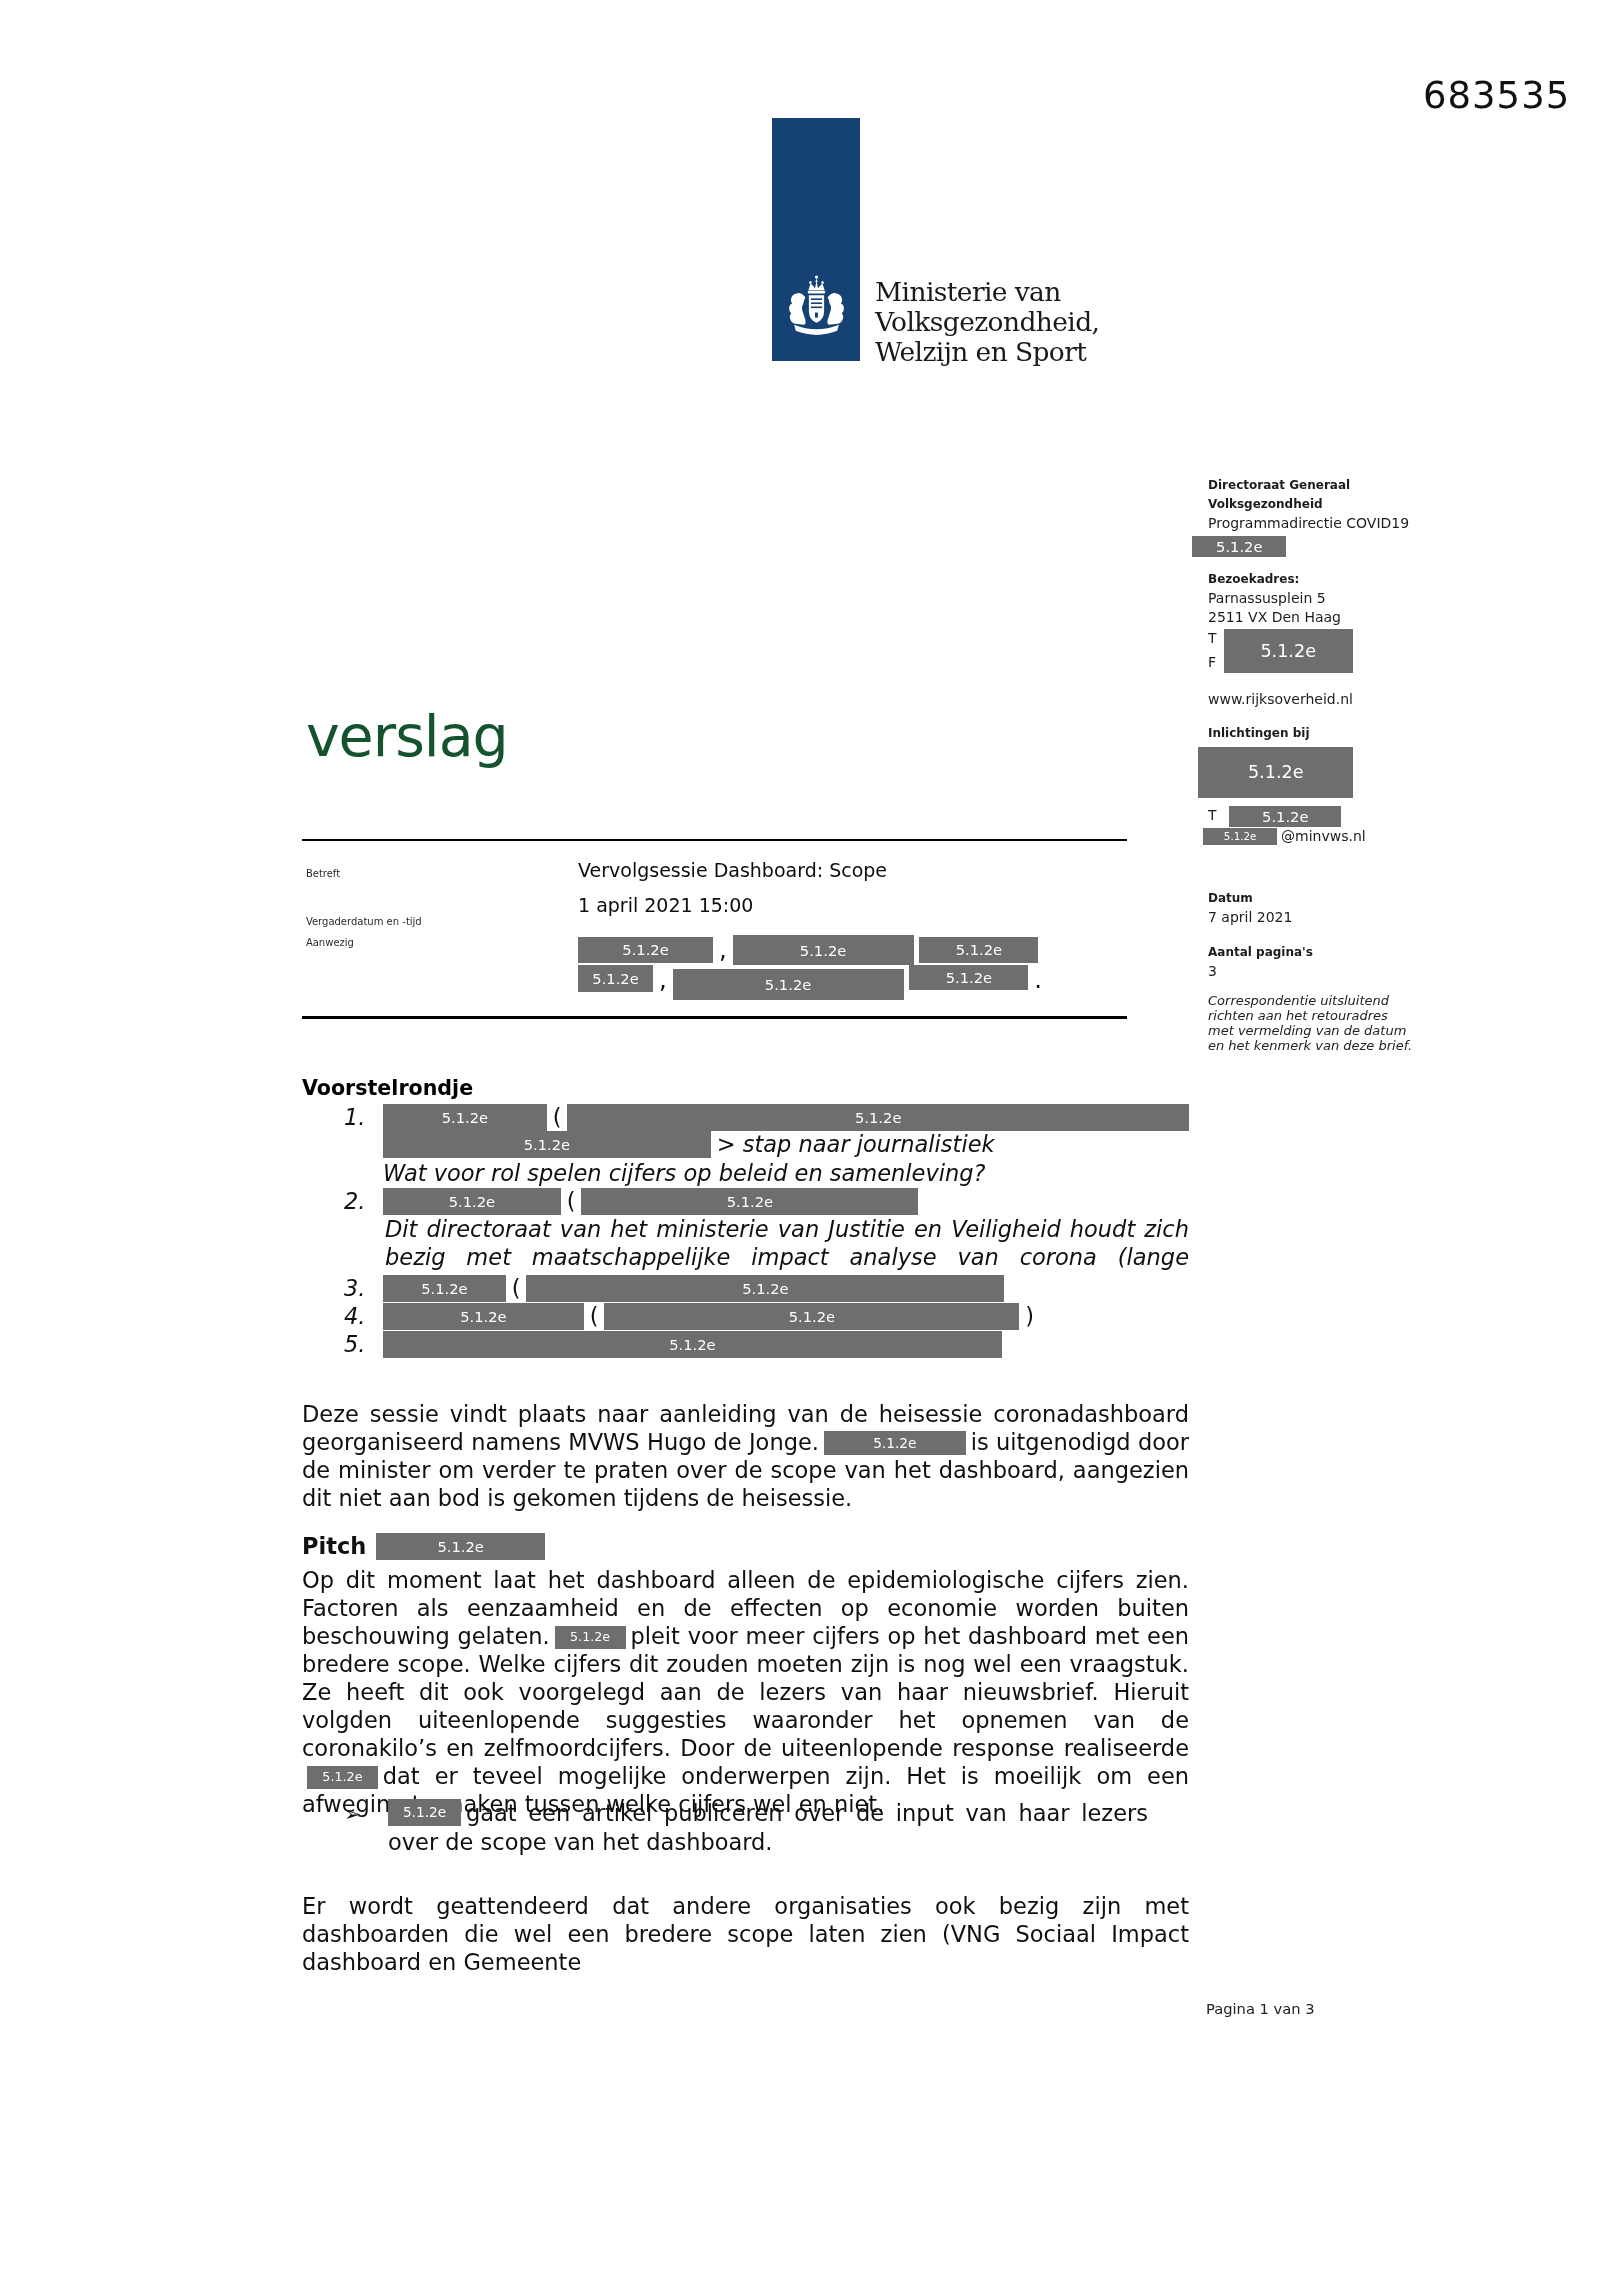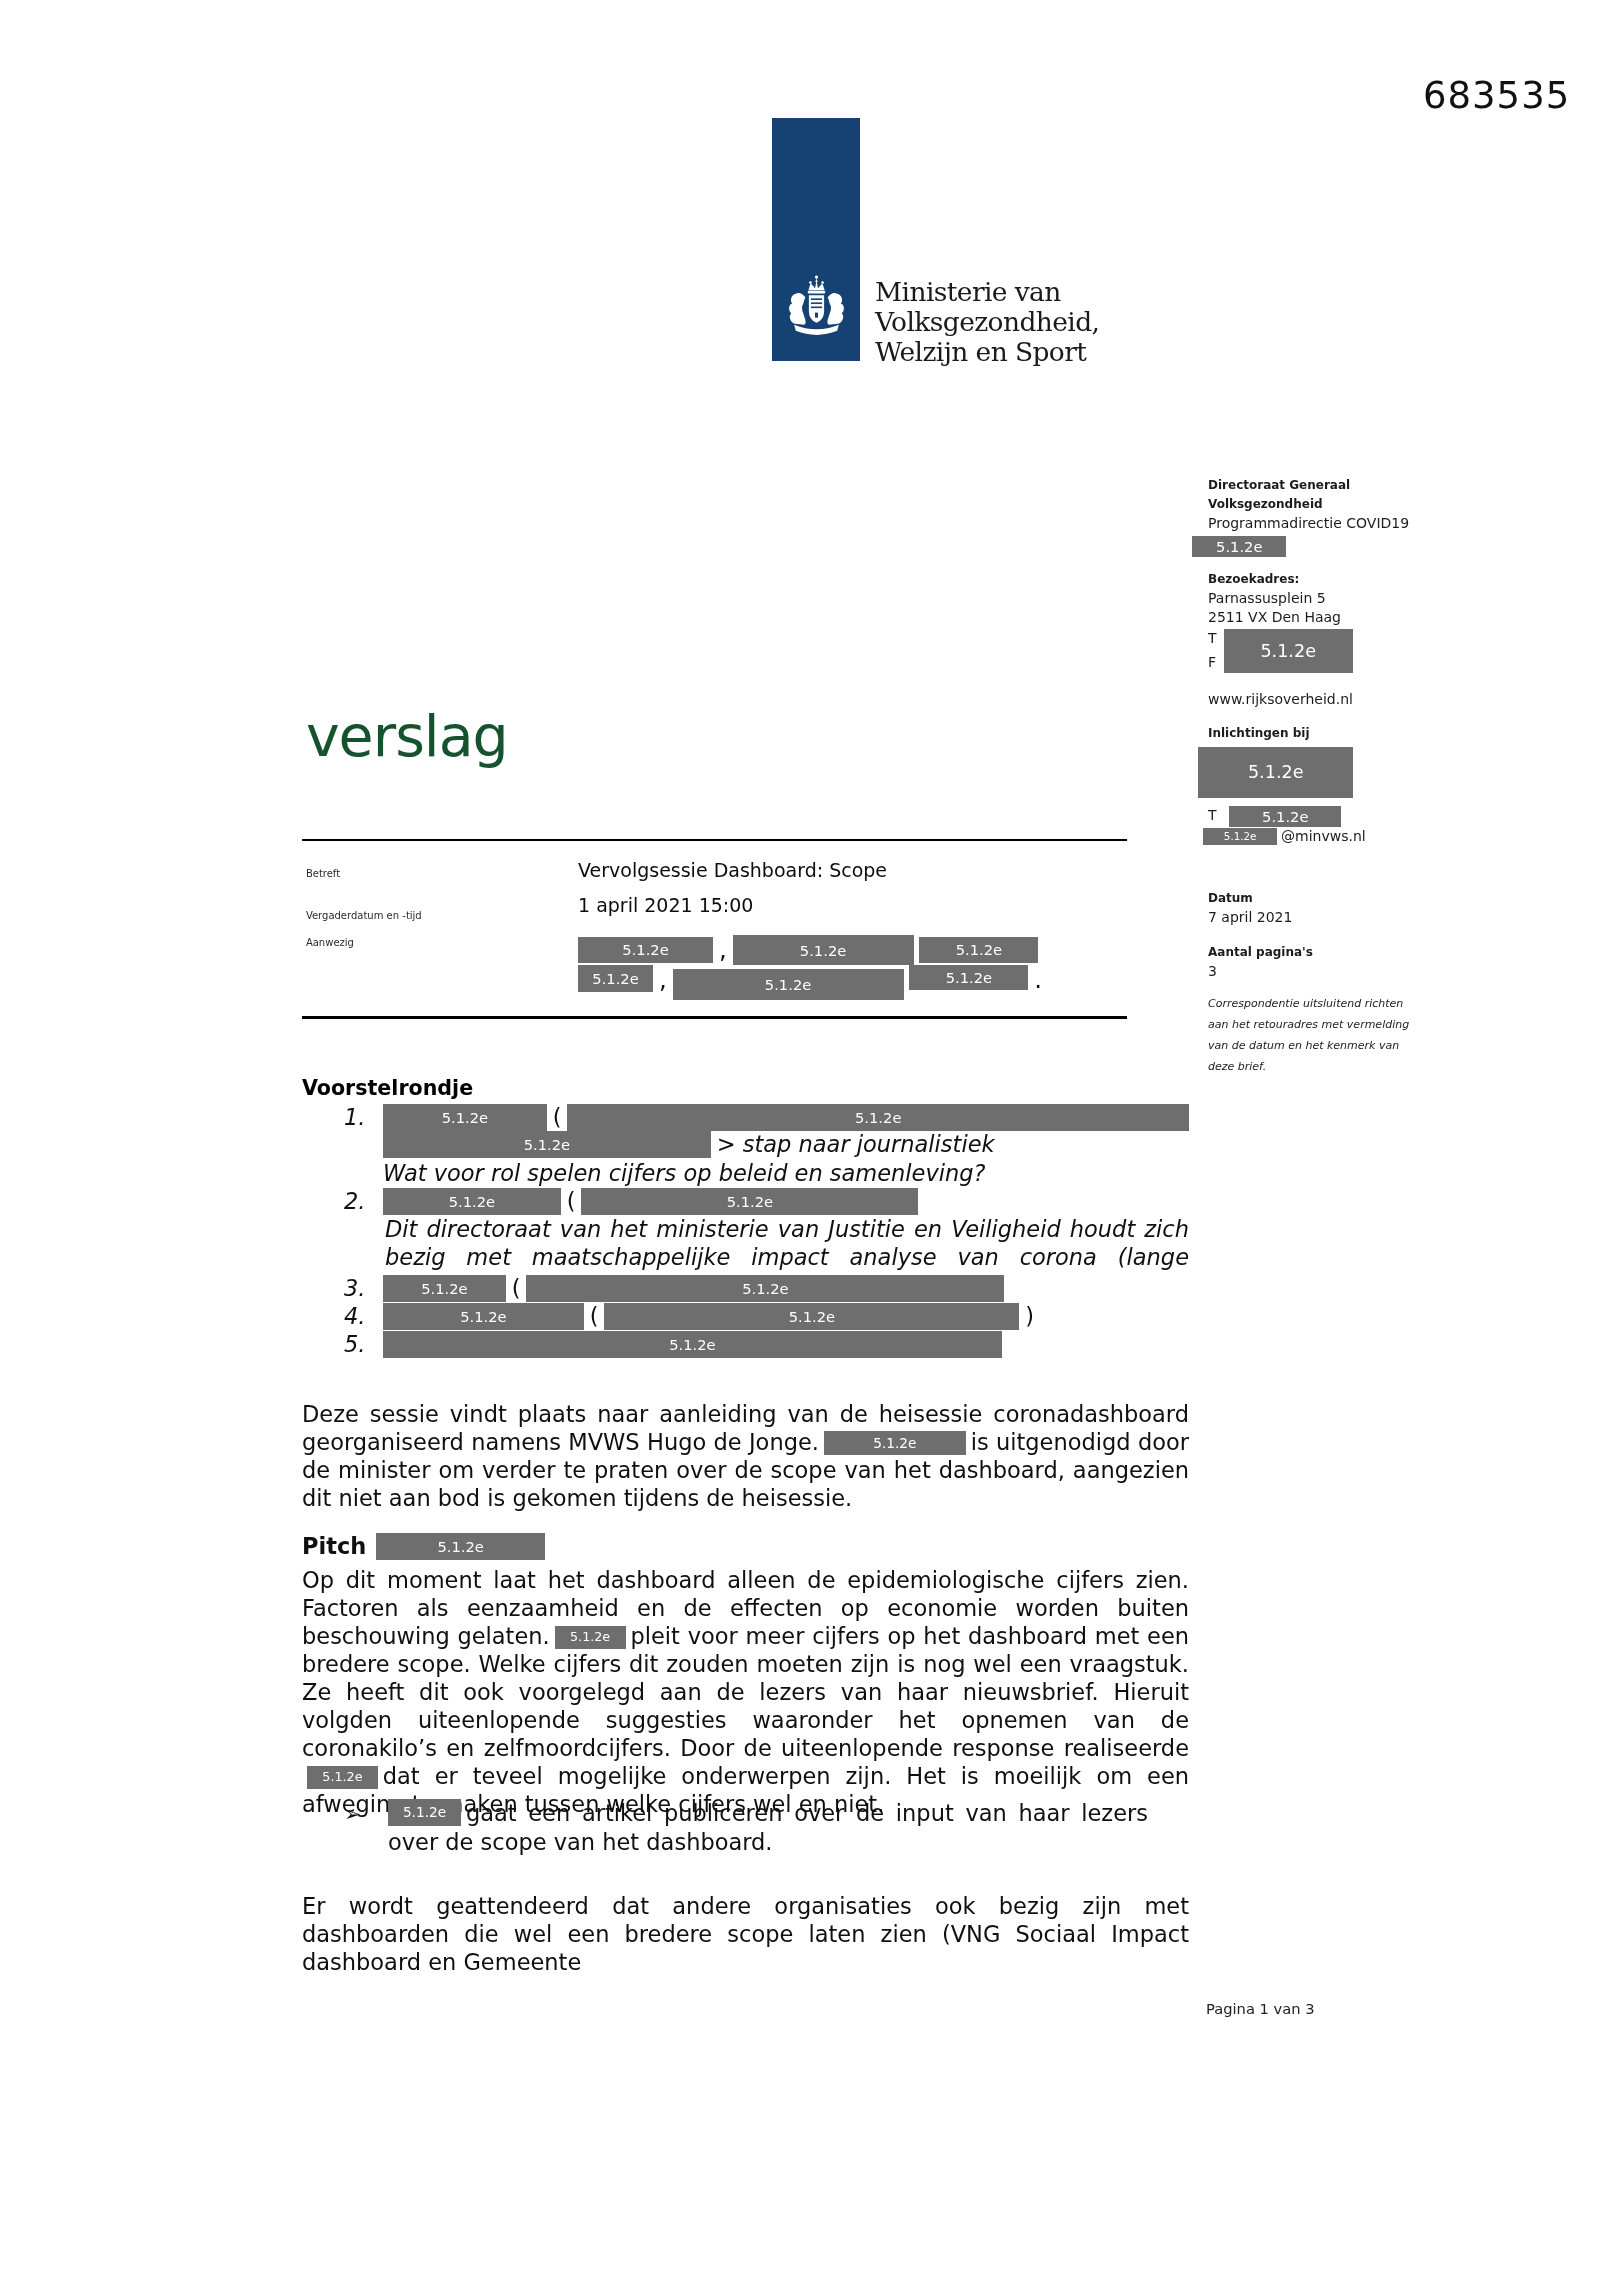--- a/index.html
+++ b/index.html
@@ -27,21 +27,21 @@
   .rx.big{font-size:17.6px;}
   .rx.tiny{font-size:10.3px;}
   .rxi{ 
     background:#6e6e6e;color:#fff;display:inline-flex;align-items:center;justify-content:center;
     font-size:13.7px;font-style:normal;vertical-align:text-bottom;margin:0 4.9px;box-sizing:border-box;
   }
   
   .sidebar{position:absolute;left:1208px;top:476px;width:231px;font-size:14px;line-height:19px;color:#1c1c1c;}
   .sidebar .b{font-weight:bold;font-size:12px;}
   .sidebar .row{display:flex;align-items:flex-start;}
-  .note{font-style:italic;font-size:11px;line-height:21px;width:208px;color:#222;}
+  .note{font-style:italic;font-size:13px;line-height:15px;width:208px;color:#222;}
   
   .main{position:absolute;left:302px;top:686px;width:887px;}
   .main > *{position:absolute;}
   .title{left:3.9px;top:21.6px;font-size:57px;font-weight:400;letter-spacing:-1px;line-height:1;color:#14532d;margin:0;}
   .rule{left:0;background:#000;width:825px;}
   .r1{top:153px;height:2px;}
   .r2{top:330px;height:2.9px;}
   .mlabel{left:3.9px;font-size:10px;color:#2b2b2b;}
   .mvalue{left:276px;font-size:19px;color:#0d0d0d;}
   .boxrow{left:276px;display:flex;align-items:flex-start;gap:5.9px;font-size:24.5px;}
@@ -136,21 +136,21 @@
 
   <main class="main">
 
     <h1 class="title">verslag</h1>
 
     <div class="rule r1"></div>
 
     <div class="mlabel" style="top:182px;">Betreft</div>
     <div class="mvalue" style="top:173px;">Vervolgsessie Dashboard: Scope</div>
 
-    <div class="mlabel" style="top:224px;text-align:right;">Vergaderdatum en -tijd</div>
+    <div class="mlabel" style="top:230px;text-align:right;">Vergaderdatum en -tijd</div>
     <div class="mvalue" style="top:208px;">1 april 2021 15:00</div>
 
     <div class="mlabel" style="top:251px;">Aanwezig</div>
     <div class="boxrow" style="top:249px;">
       <span class="rx" style="width:135px;height:25.5px;margin-top:2px;">5.1.2e</span>
       <span>,</span>
       <span class="rx" style="width:181px;height:30px;">5.1.2e</span>
       <span class="rx" style="width:119px;height:25.5px;margin-top:2px;">5.1.2e</span>
     </div>
     <div class="boxrow" style="top:279px;">

